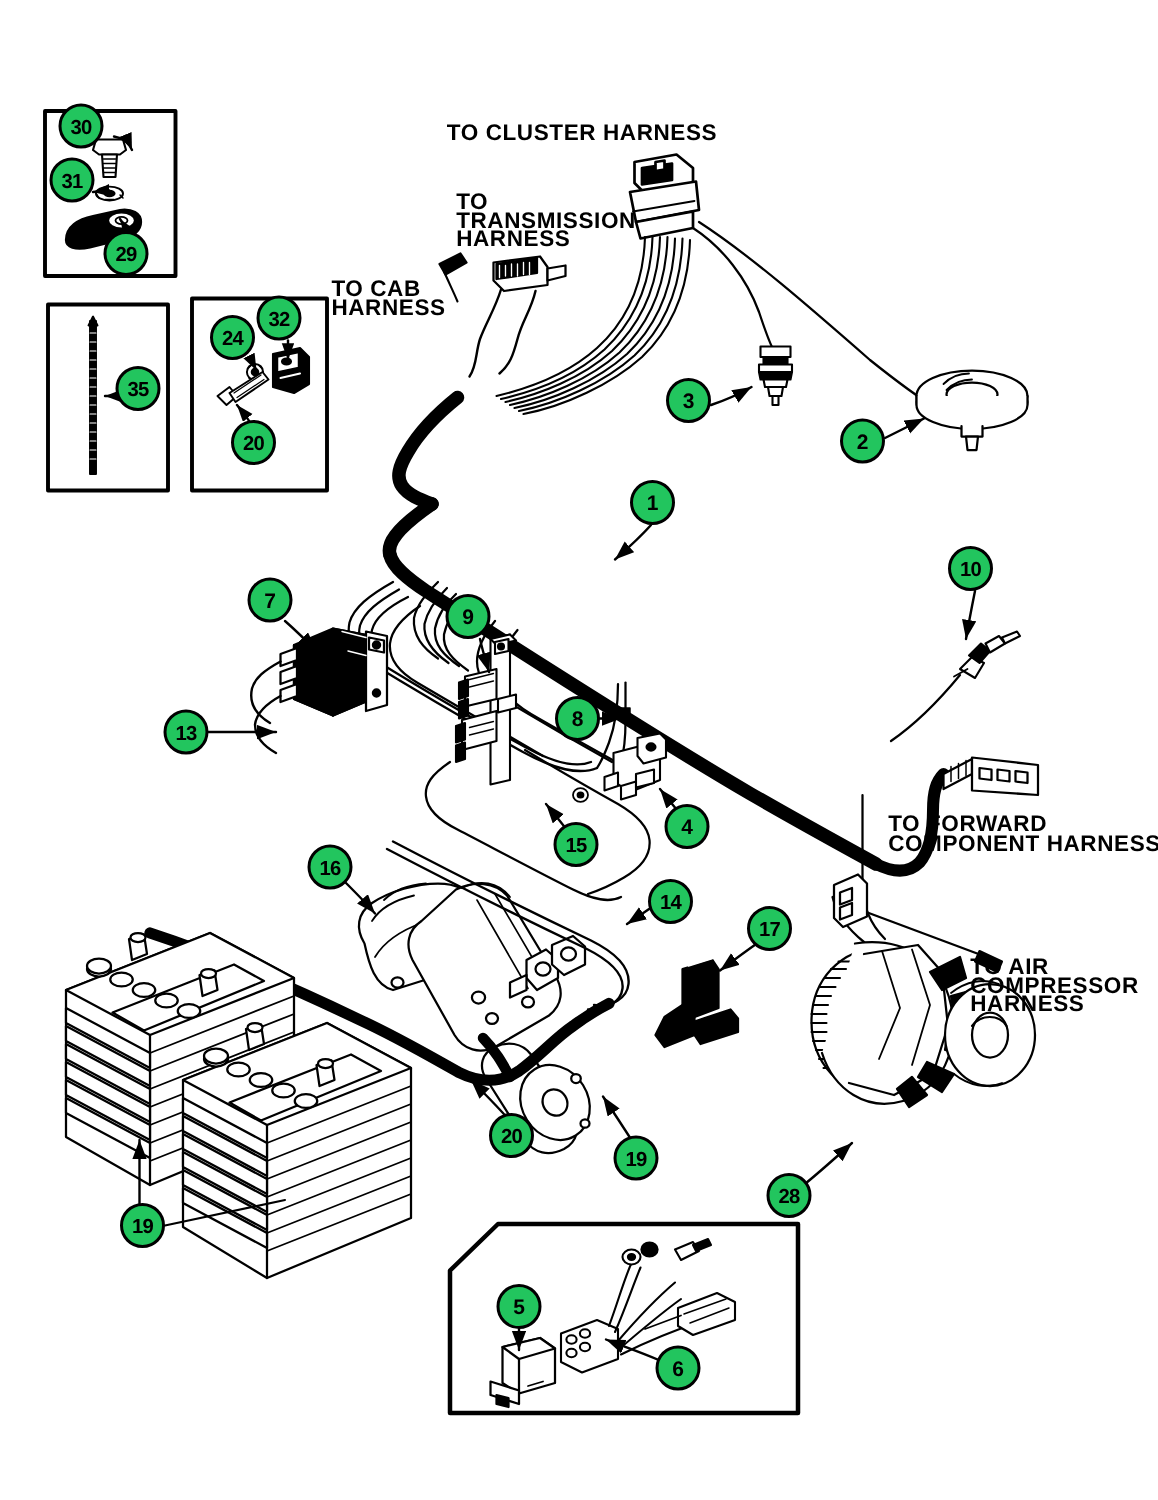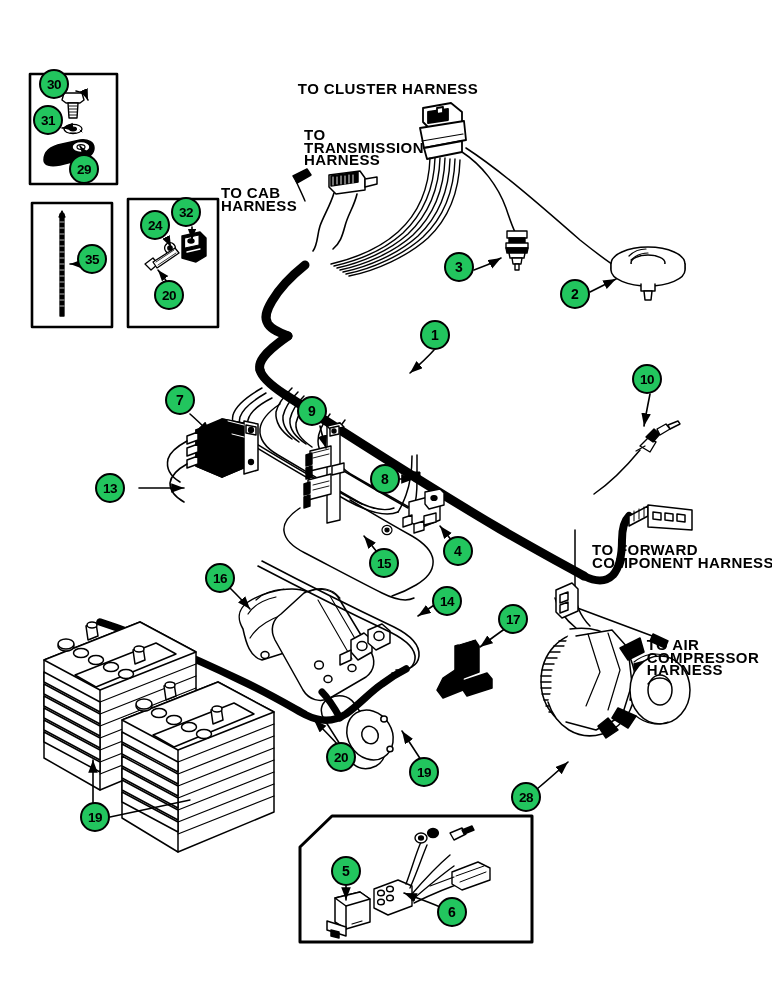--- a/index.html
+++ b/index.html
@@ -518,21 +518,21 @@
   <div class="callout c2d" style="left:140px;top:210px;">24</div>
   <div class="callout c2d" style="left:171px;top:197px;">32</div>
   <div class="callout c2d" style="left:154px;top:280px;">20</div>
   <div class="callout" style="left:444px;top:252px;">3</div>
   <div class="callout" style="left:560px;top:279px;">2</div>
   <div class="callout" style="left:420px;top:320px;">1</div>
   <div class="callout c2d" style="left:632px;top:364px;">10</div>
   <div class="callout" style="left:165px;top:385px;">7</div>
   <div class="callout" style="left:297px;top:396px;">9</div>
   <div class="callout" style="left:370px;top:464px;">8</div>
-  <div class="callout c2d" style="left:95px;top:473px;">13</div>
+  <div class="callout c2d" style="left:109px;top:473px;">13</div>
   <div class="callout c2d" style="left:369px;top:548px;">15</div>
   <div class="callout" style="left:443px;top:536px;">4</div>
   <div class="callout c2d" style="left:205px;top:563px;">16</div>
   <div class="callout c2d" style="left:432px;top:586px;">14</div>
   <div class="callout c2d" style="left:498px;top:604px;">17</div>
   <div class="callout c2d" style="left:409px;top:757px;">19</div>
   <div class="callout c2d" style="left:326px;top:742px;text-align:center;">20</div>
   <div class="callout c2d" style="left:80px;top:802px;">19</div>
   <div class="callout c2d" style="left:511px;top:782px;">28</div>
   <div class="callout" style="left:331px;top:856px;">5</div>

